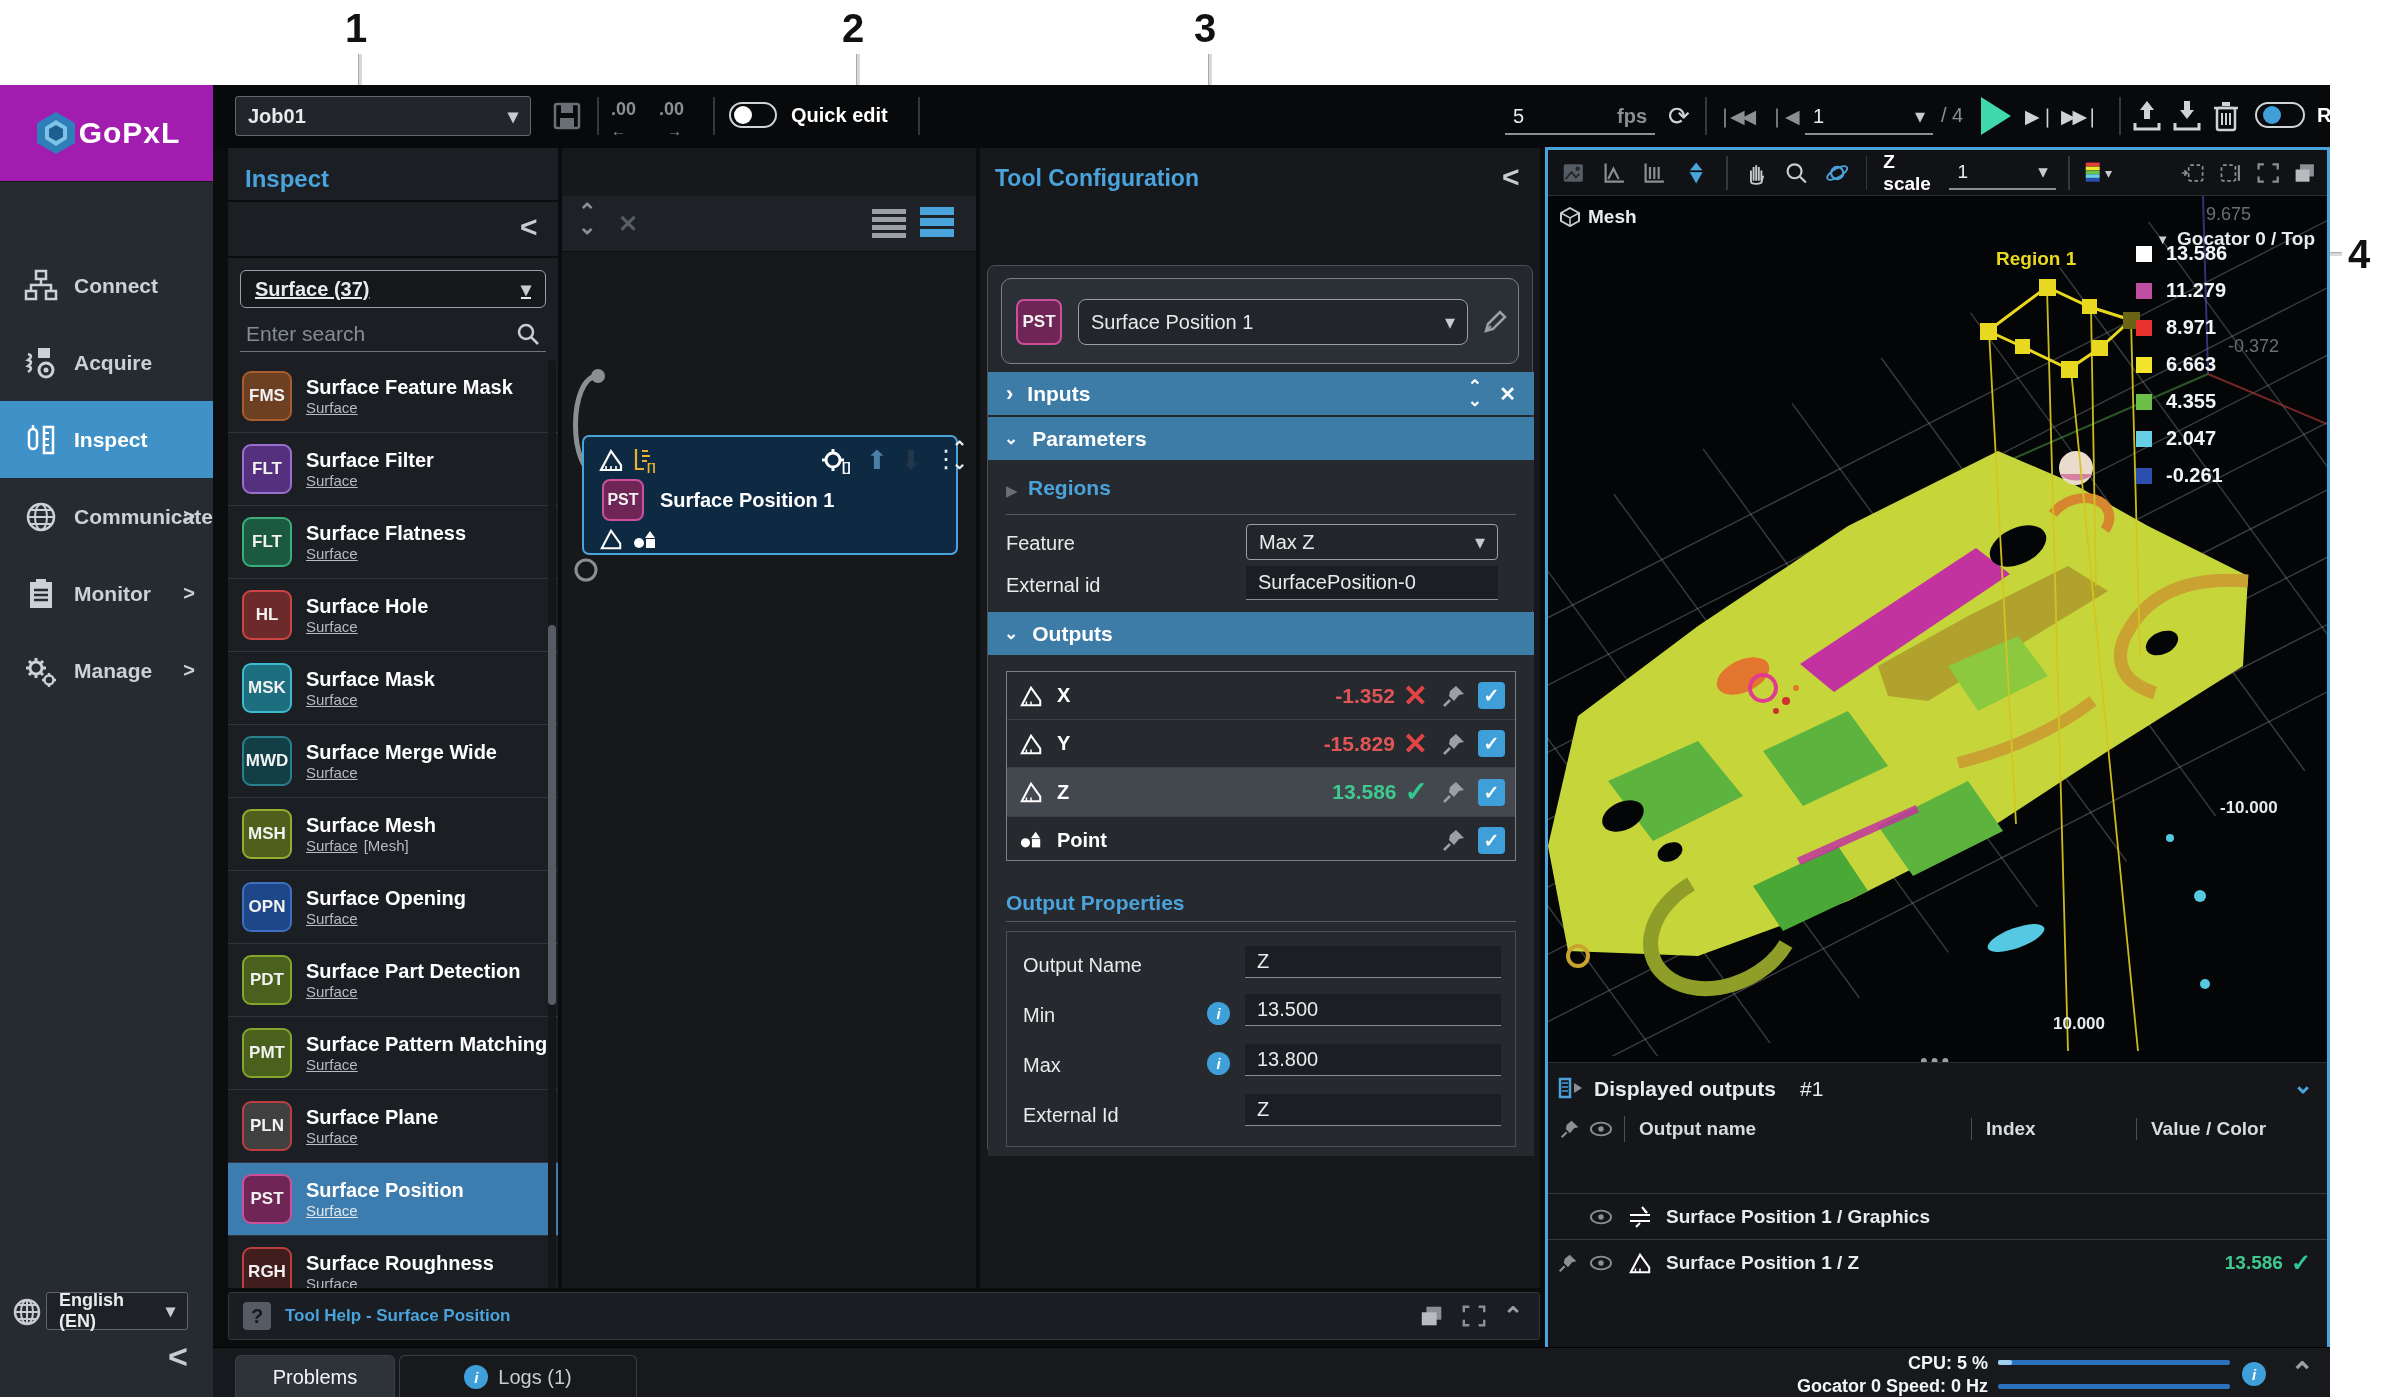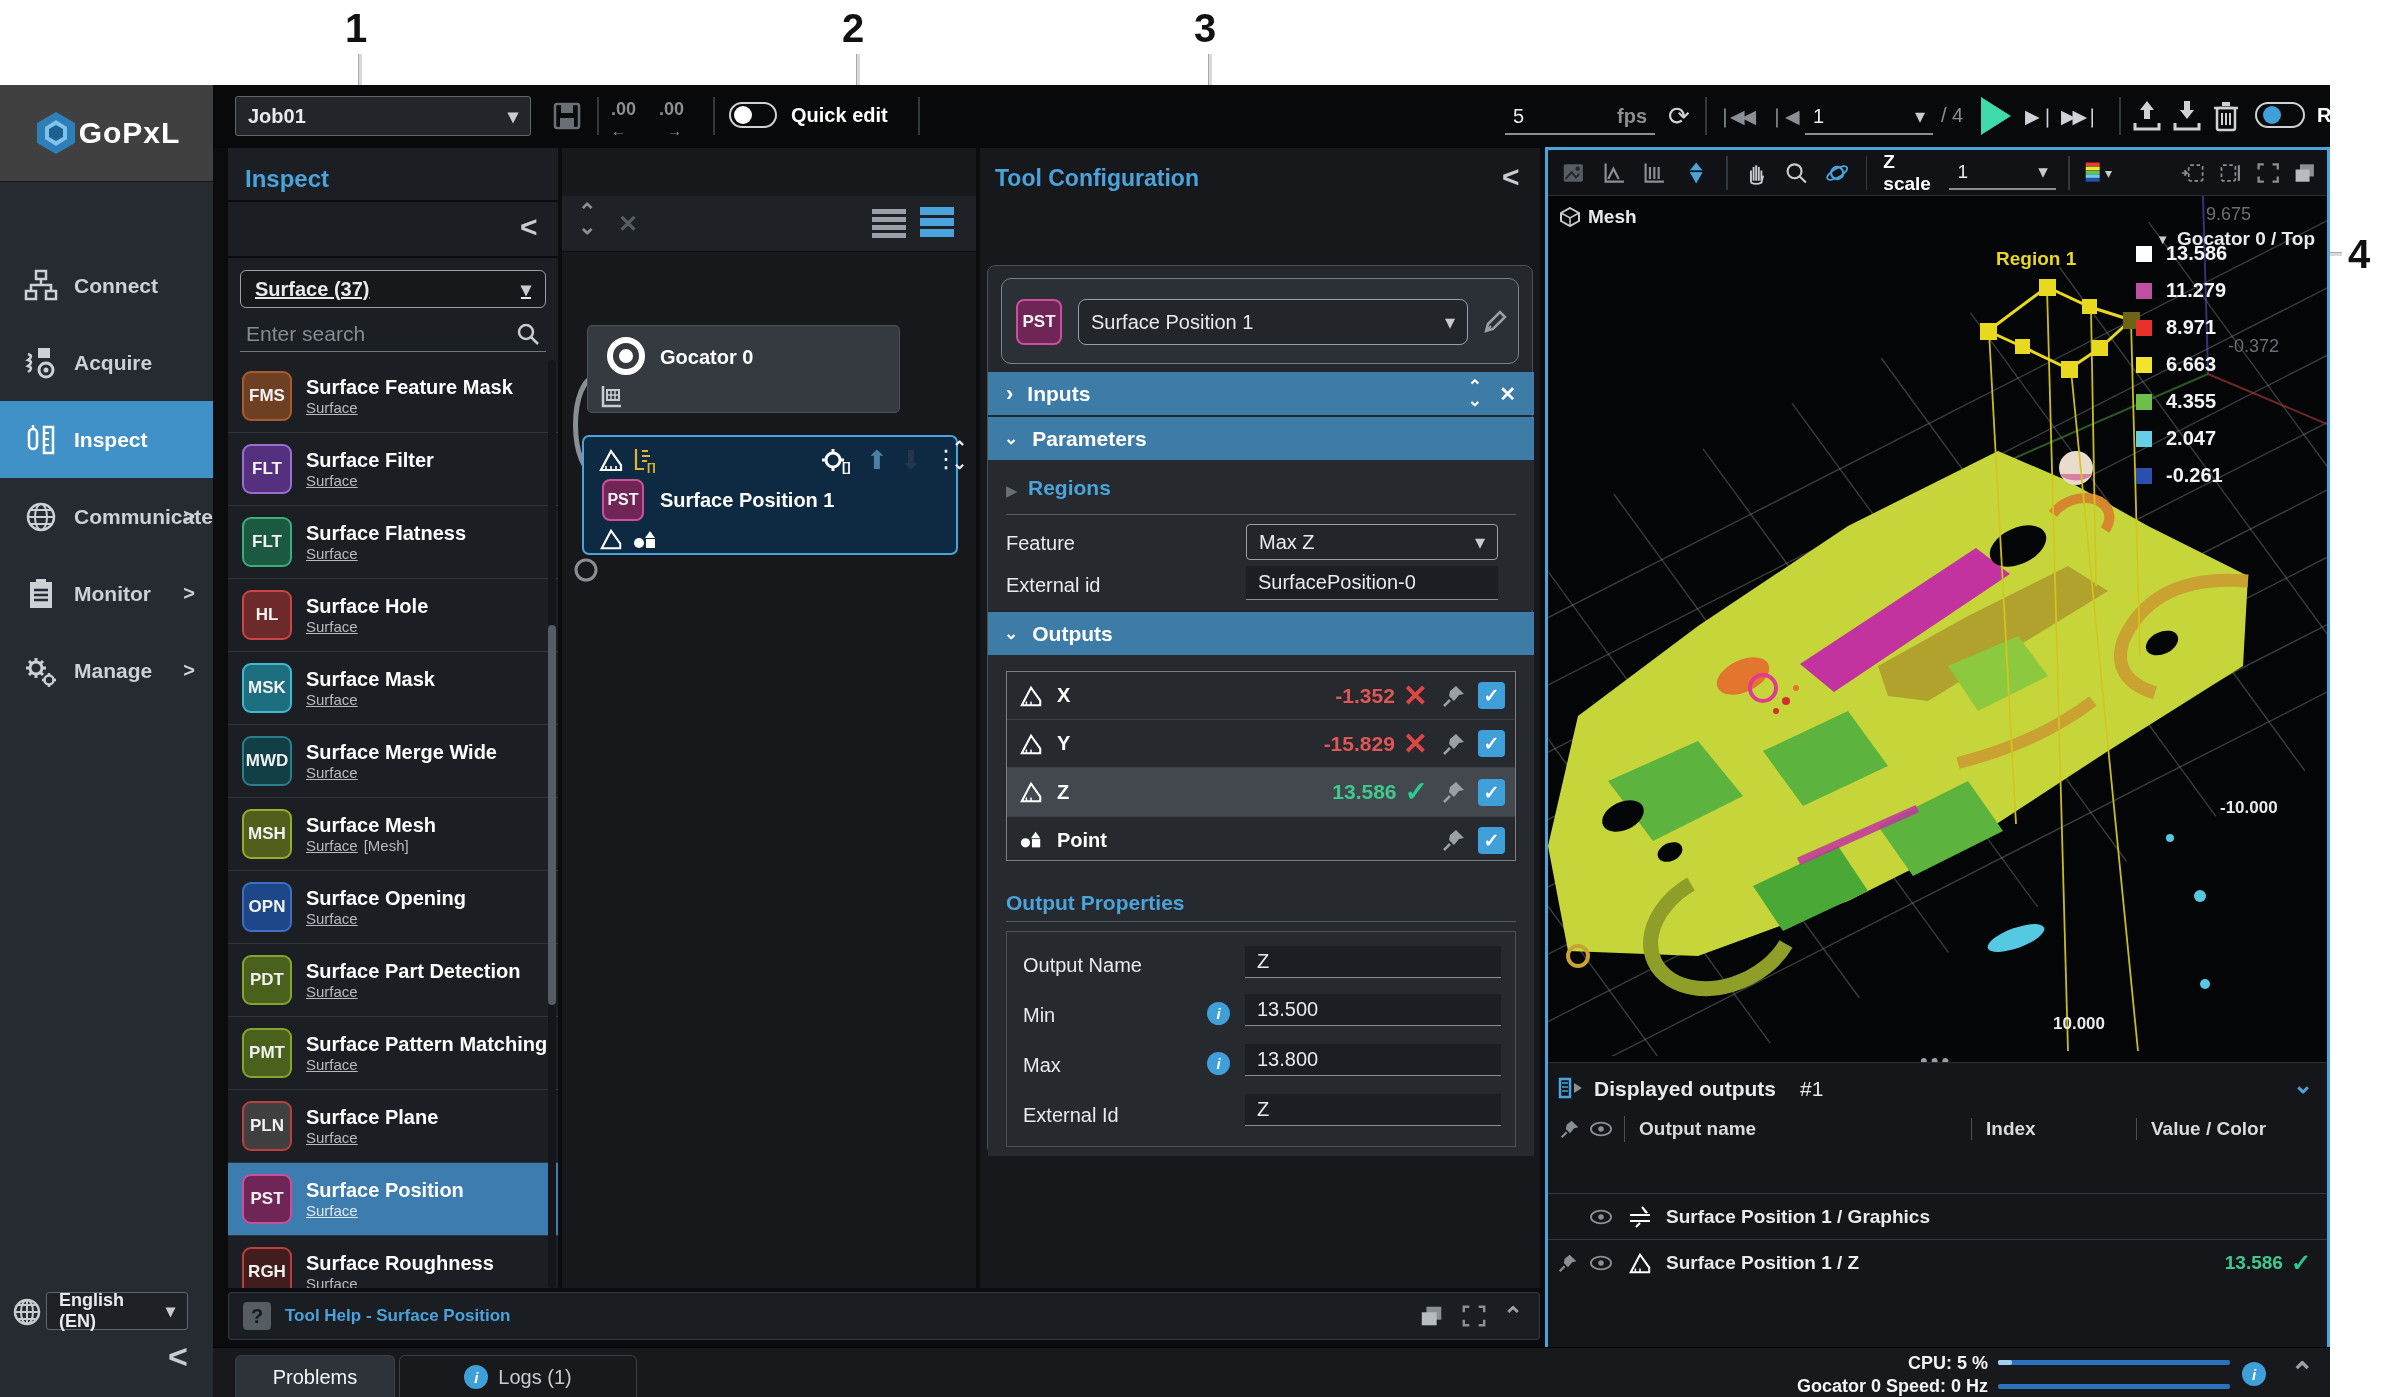--- a/index.html
+++ b/index.html
@@ -11,21 +11,21 @@
   .callout-line-h{height:4px;background:#d9d9d9;border-top:1px solid #aaa;}
 
   
   .app{background:#0b0c0e;}
   .panel{background:#1b1e23;}
   .blue{color:#4aa3db;}
   .dim{color:#9aa0a6;}
 
   
   .sidebar{background:#262b31;}
-  .logo-band{background:#404040;display:flex;align-items:center;justify-content:center;}
+  .logo-band{background:#a21caf;display:flex;align-items:center;justify-content:center;}
   .logo-text{color:#fff;font-size:30px;font-weight:bold;letter-spacing:1px;}
   .nav-item{display:flex;align-items:center;color:#ccd1d6;font-size:21px;font-weight:bold;}
   .nav-item .lbl{margin-left:16px;}
   .nav-item.selected{background:#4191c9;color:#fff;}
   .nav-chev{position:absolute;right:18px;font-size:20px;font-weight:bold;color:#ccd1d6;}
   .icon-svg{display:inline-block;vertical-align:middle;}
 
   
   .toolbar{background:#08090b;}
   .tb-select{background:#22262b;border:1px solid #61666c;border-radius:3px;color:#e8eaec;font-size:20px;font-weight:bold;display:flex;align-items:center;padding:0 12px;}
@@ -406,32 +406,20 @@
           </span>
       </div>
 
       <svg class="abs" style="left:0;top:104px;" width="414px" height="420" viewBox="0 0 414 420">
         <path d="M 36 124 C 6 124, 6 222, 36 222" fill="none" stroke="#8a8f94" stroke-width="5"></path>
         <circle cx="36" cy="124" r="7" fill="#8a8f94"></circle>
         <circle cx="36" cy="222" r="7" fill="#8a8f94"></circle>
         <circle cx="24" cy="318" r="10" fill="none" stroke="#8a8f94" stroke-width="3"></circle>
       </svg>
 
-      <div class="abs node node-goc" style="left:25px;top:177px;width:313px;height:88px;">
-        <svg class="abs" style="left:18px;top:10px;" width="40" height="40" viewBox="0 0 40 40">
-          <circle cx="20" cy="20" r="16" fill="none" stroke="#fff" stroke-width="6"></circle>
-          <circle cx="20" cy="20" r="7" fill="#fff"></circle>
-        </svg>
-        <span class="abs node-title" style="left:72px;top:20px;">Gocator 0</span>
-        <svg class="abs" style="left:12px;top:58px;" width="24" height="24" viewBox="0 0 24 24">
-          <path d="M3 2 v20 h18" fill="none" stroke="#c8ccd0" stroke-width="2.5"></path>
-          <rect x="7" y="6" width="12" height="10" fill="none" stroke="#c8ccd0" stroke-width="2"></rect>
-          <path d="M11 6 v10 M15 6 v10 M7 11 h12" stroke="#c8ccd0" stroke-width="1.5"></path>
-        </svg>
-      </div>
 
       <div class="abs node node-sp" style="left:20px;top:287px;width:376px;height:120px;">
         <svg class="abs" style="left:14px;top:10px;" width="26" height="26" viewBox="0 0 26 26">
           <path d="M3 23 L23 23 L23 18 L13 4 Z" fill="none" stroke="#fff" stroke-width="2.2"></path>
           <path d="M8 23 v-4 M13 23 v-4 M18 23 v-4" stroke="#fff" stroke-width="1.6"></path>
         </svg>
         <svg class="abs" style="left:48px;top:10px;" width="30" height="26" viewBox="0 0 30 26">
           <path d="M4 2 v20 h8" fill="none" stroke="#e8b430" stroke-width="2.2"></path>
           <path d="M10 4 h6 M10 9 h8 M10 14 h5" stroke="#e8b430" stroke-width="2"></path>
           <text x="15" y="25" fill="#e8b430" font-size="13" font-weight="bold">[]</text>

